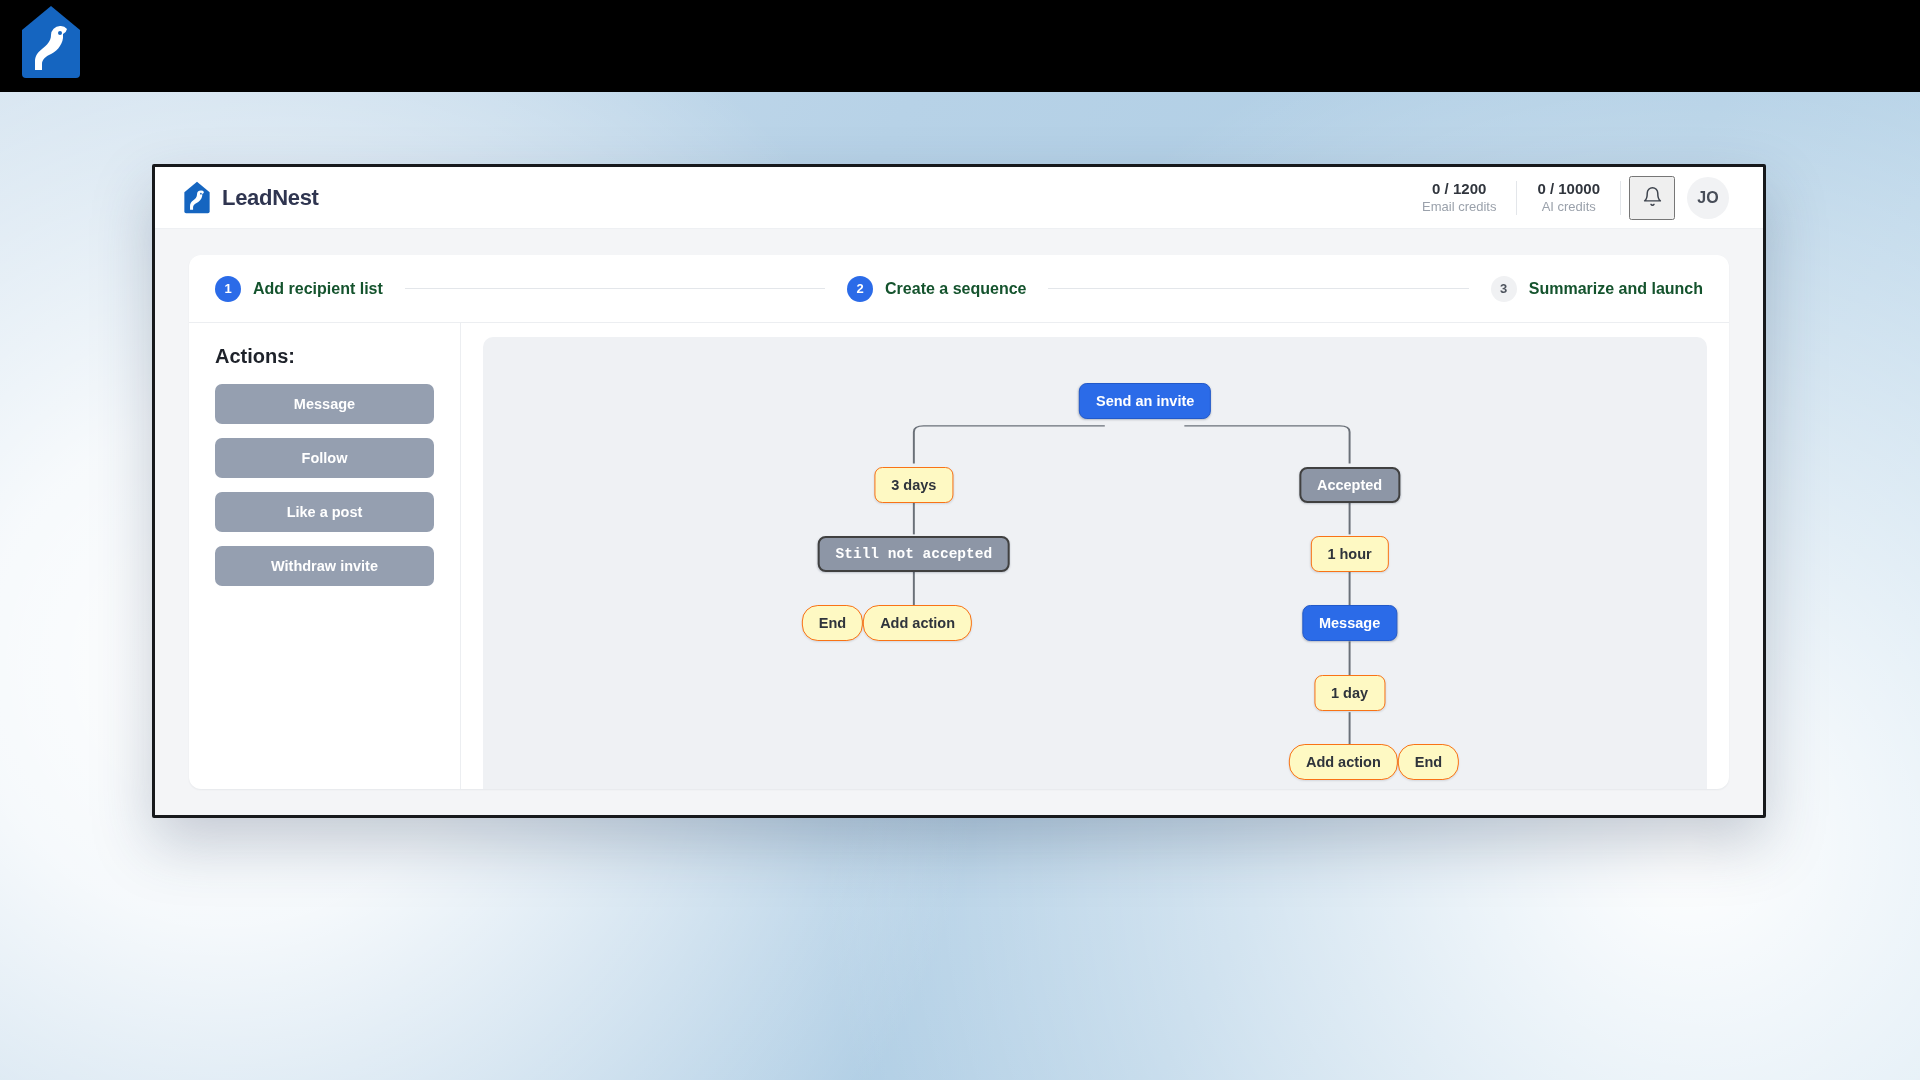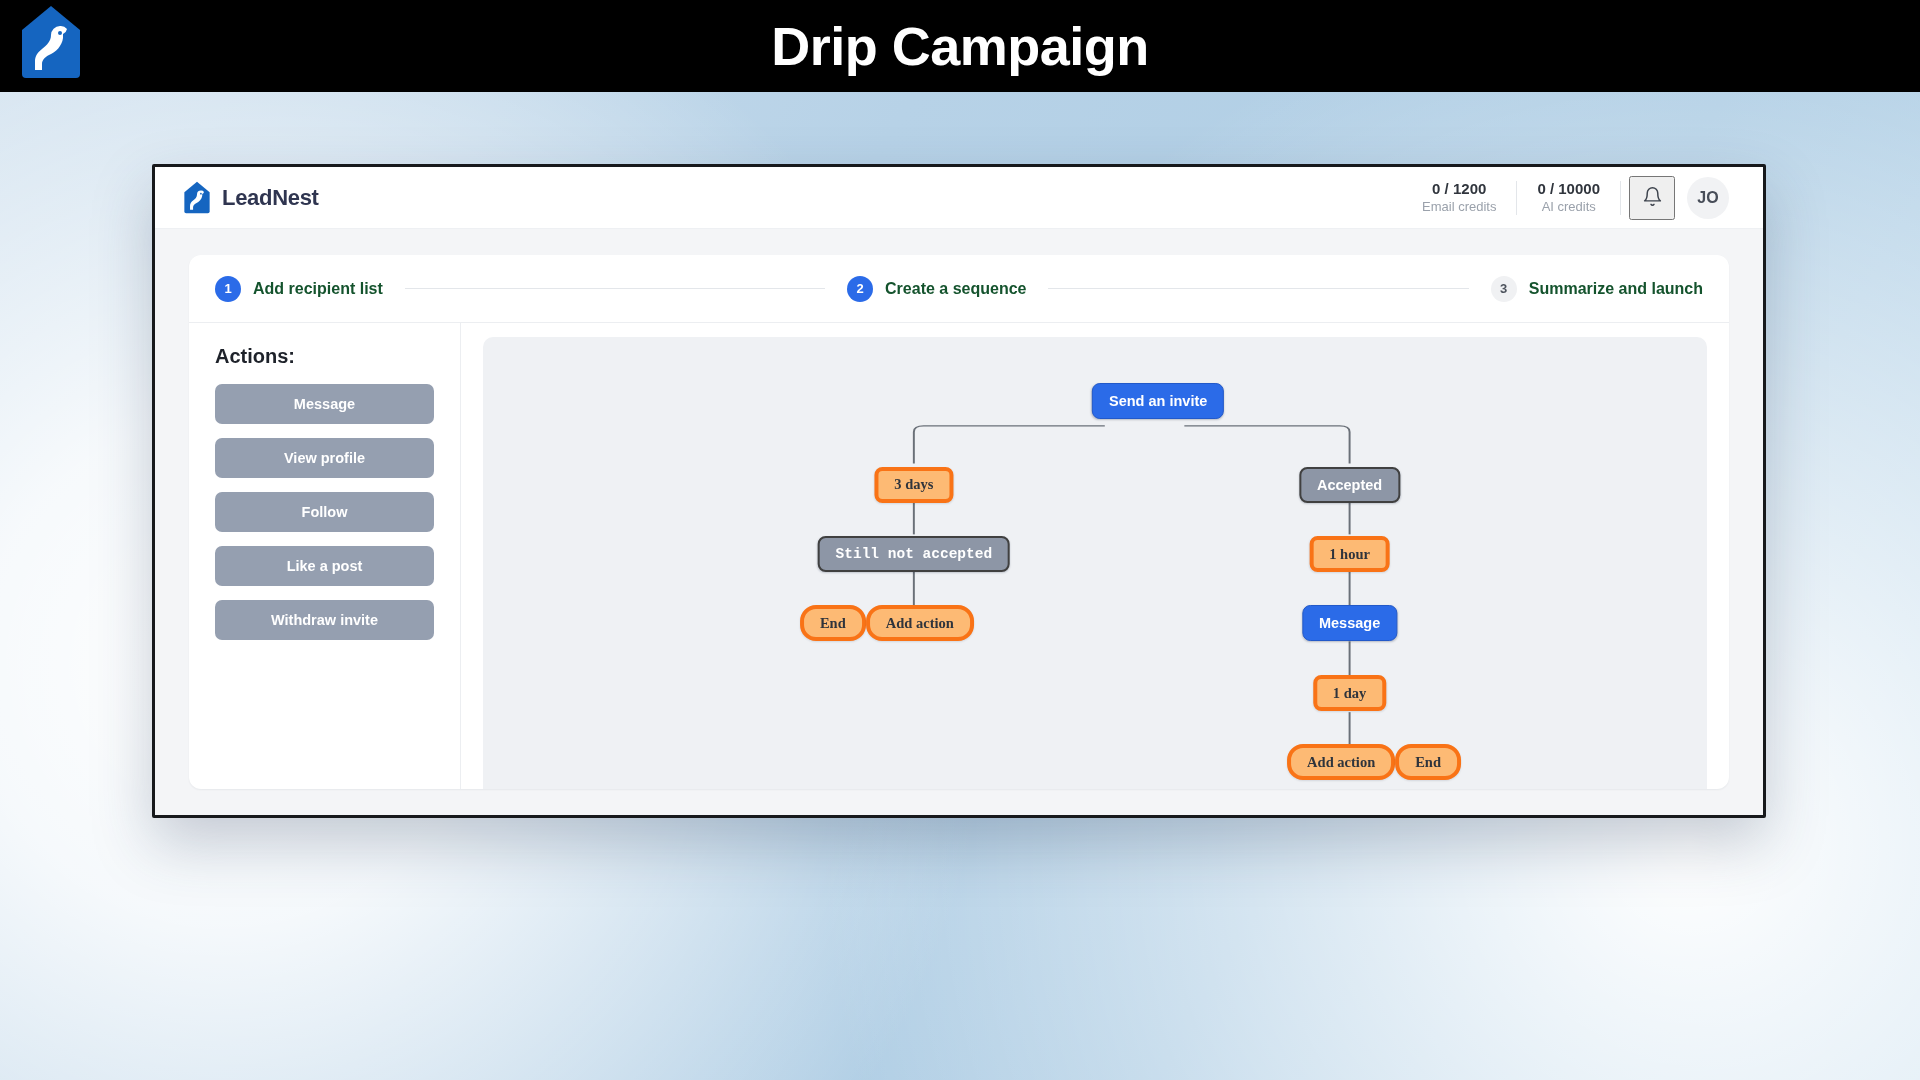--- a/index.html
+++ b/index.html
@@ -211,25 +211,24 @@
     border: 1px solid #2259c9;
     box-shadow: 0 1px 2px rgba(16,30,60,0.25);
   }
   .node.gray {
     background: #8d96a6;
     color: #ffffff;
     border: 2px solid #404040;
     box-shadow: 0 1px 2px rgba(16,30,60,0.2);
   }
   .node.white {
-    background: #fdba74;
+    background: #fef9c3;
     color: #2f343c;
-    border: 4px solid #f97316;
+    border: 1px solid #f97316;
     box-shadow: 0 1px 2px rgba(16,30,60,0.12);
-    font-family: Liberation Serif, serif;
   }
   .node-pair {
     position: absolute;
     transform: translateX(-50%);
     display: flex;
     z-index: 2;
   }
   .node-pair .node {
     position: static;
     transform: none;
@@ -240,21 +239,20 @@
 <body>
 
 <div class="banner">
   <span class="banner-logo">
     <svg viewBox="0 0 62 78" width="62" height="78" aria-hidden="true">
       <path d="M31 2 L60 26 L60 70 Q60 74 56 74 L6 74 Q2 74 2 70 L2 26 Z" fill="#1565c0"></path>
       <path d="M40 22 a9 9 0 0 0 -9 9 c0 6 -4 10 -9 14 c-4 3 -7 7 -7 12 l0 9 l7 0 l0 -6 c0 -4 3 -7 7 -9 c7 -3 13 -9 14 -17 l0 -4 a7 7 0 0 0 4 -5 a8 8 0 0 0 -7 -3 z" fill="#ffffff"></path>
       <circle cx="40" cy="29" r="2" fill="#1565c0"></circle>
     </svg>
   </span>
-  <h1 class="banner-title">Drip Campaign</h1>
 </div>
 
 <div class="window">
 
   <header class="app-header">
     <div class="brand">
       <span class="brand-mark">
         <svg viewBox="0 0 62 78" width="32" height="34" aria-hidden="true">
           <path d="M31 2 L60 26 L60 70 Q60 74 56 74 L6 74 Q2 74 2 70 L2 26 Z" fill="#1565c0"></path>
           <path d="M40 22 a9 9 0 0 0 -9 9 c0 6 -4 10 -9 14 c-4 3 -7 7 -7 12 l0 9 l7 0 l0 -6 c0 -4 3 -7 7 -9 c7 -3 13 -9 14 -17 l0 -4 a7 7 0 0 0 4 -5 a8 8 0 0 0 -7 -3 z" fill="#ffffff"></path>
@@ -305,21 +303,20 @@
           <span class="step-num idle">3</span>
           <span class="step-label">Summarize and launch</span>
         </div>
       </nav>
 
       <div class="content">
 
         <aside class="actions-pane">
           <div class="actions-title">Actions:</div>
           <button class="action-btn">Message</button>
-          <button class="action-btn">View profile</button>
           <button class="action-btn">Follow</button>
           <button class="action-btn">Like a post</button>
           <button class="action-btn">Withdraw invite</button>
         </aside>
 
         <section class="canvas-pane">
           <div class="canvas">
 
             <svg class="wires" viewBox="0 0 1000 600" preserveAspectRatio="none">
               <g fill="none" stroke="#6a7078" stroke-width="1.6">
@@ -331,21 +328,21 @@
                 <path d="M352 214 L352 262"></path>
                 <path d="M352 308 L352 358"></path>
 
                 <path d="M708 214 L708 262"></path>
                 <path d="M708 308 L708 358"></path>
                 <path d="M708 404 L708 452"></path>
                 <path d="M708 498 L708 548"></path>
               </g>
             </svg>
 
-            <div class="node blue" style="left:54.1%; top:10.2%;margin-left:13px;">Send an invite</div>
+            <div class="node blue" style="left:54.1%; top:10.2%;">Send an invite</div>
 
             <div class="node white" style="left:35.2%; top:28.7%;">3 days</div>
             <div class="node gray" style="left:35.2%; top:44.1%;font-family:Liberation Mono, monospace;">Still not accepted</div>
             <div class="node-pair" style="left:33.0%; top:59.4%;">
               <div class="node white">End</div>
               <div class="node white">Add action</div>
             </div>
 
             <div class="node gray" style="left:70.8%; top:28.7%;">Accepted</div>
             <div class="node white" style="left:70.8%; top:44.1%;">1 hour</div>

